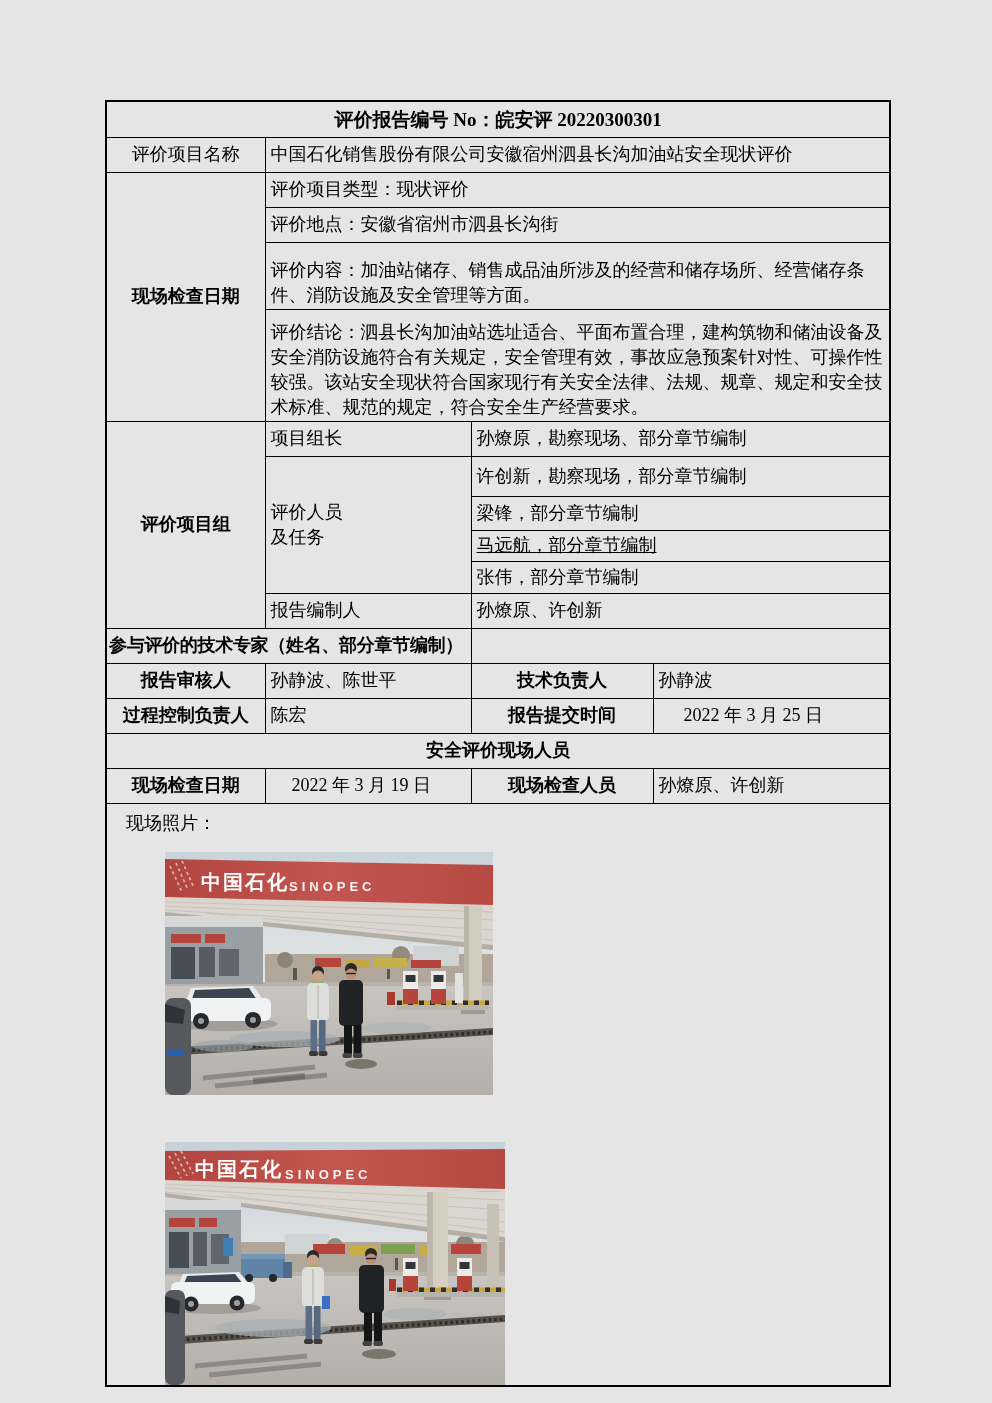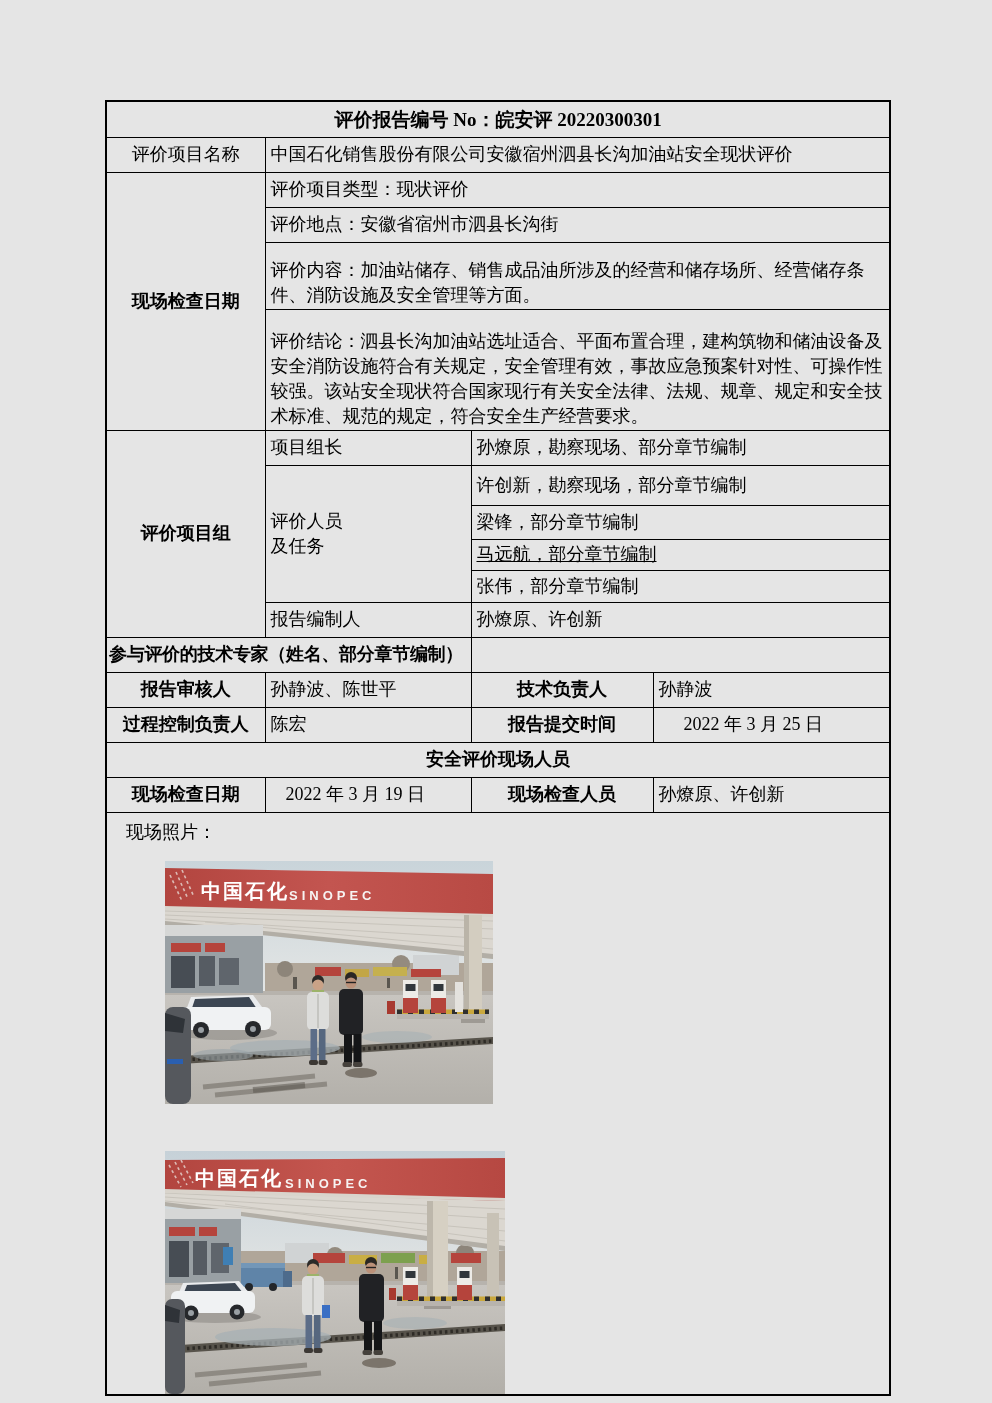--- a/index.html
+++ b/index.html
@@ -49,21 +49,21 @@
       <td rowspan="4" class="b c">现场检查日期</td>
       <td colspan="3">评价项目类型：现状评价</td>
     </tr>
     <tr class="h35">
       <td colspan="3">评价地点：安徽省宿州市泗县长沟街</td>
     </tr>
     <tr class="h60">
       <td colspan="3" class="top" style="padding-top:15px">评价内容：加油站储存、销售成品油所涉及的经营和储存场所、经营储存条件、消防设施及安全管理等方面。</td>
     </tr>
     <tr class="h92">
-      <td colspan="3" class="top" style="padding-top:19px">评价结论：泗县长沟加油站选址适合、平面布置合理，建构筑物和储油设备及安全消防设施符合有关规定，安全管理有效，事故应急预案针对性、可操作性较强。该站安全现状符合国家现行有关安全法律、法规、规章、规定和安全技术标准、规范的规定，符合安全生产经营要求。</td>
+      <td colspan="3" class="top" style="padding-top:10px">评价结论：泗县长沟加油站选址适合、平面布置合理，建构筑物和储油设备及安全消防设施符合有关规定，安全管理有效，事故应急预案针对性、可操作性较强。该站安全现状符合国家现行有关安全法律、法规、规章、规定和安全技术标准、规范的规定，符合安全生产经营要求。</td>
     </tr>
 
     <tr class="h35">
       <td rowspan="6" class="b c">评价项目组</td>
       <td>项目组长</td>
       <td colspan="2">孙燎原，勘察现场、部分章节编制</td>
     </tr>
     <tr class="h39">
       <td rowspan="4" class="prewrap">评价人员
 及任务</td>
@@ -99,21 +99,21 @@
       <td>陈宏</td>
       <td class="b c">报告提交时间</td>
       <td class="ind30">2022 年 3 月 25 日</td>
     </tr>
 
     <tr class="h35">
       <td colspan="4" class="b c">安全评价现场人员</td>
     </tr>
     <tr class="h35">
       <td class="b c">现场检查日期</td>
-      <td style="padding-left:20px">2022 年 3 月 19 日</td>
+      <td style="padding-left:26px">2022 年 3 月 19 日</td>
       <td class="b c">现场检查人员</td>
       <td>孙燎原、许创新</td>
     </tr>
 
     <tr class="photoRow">
       <td colspan="4" class="photoCell">
         <div class="photoLabel">现场照片：</div>
         <div class="photoStrip">
 
           <svg width="328" height="243" viewBox="0 0 328 243" role="img">

